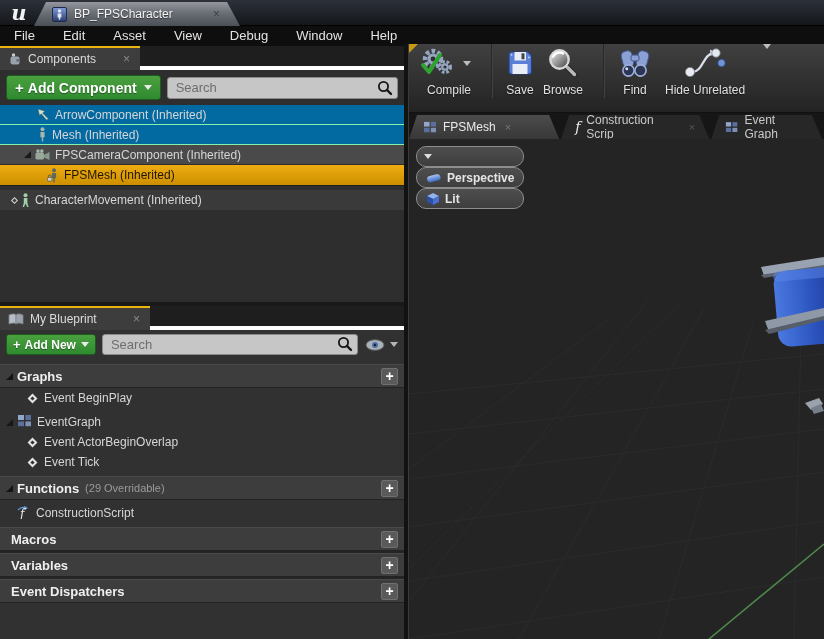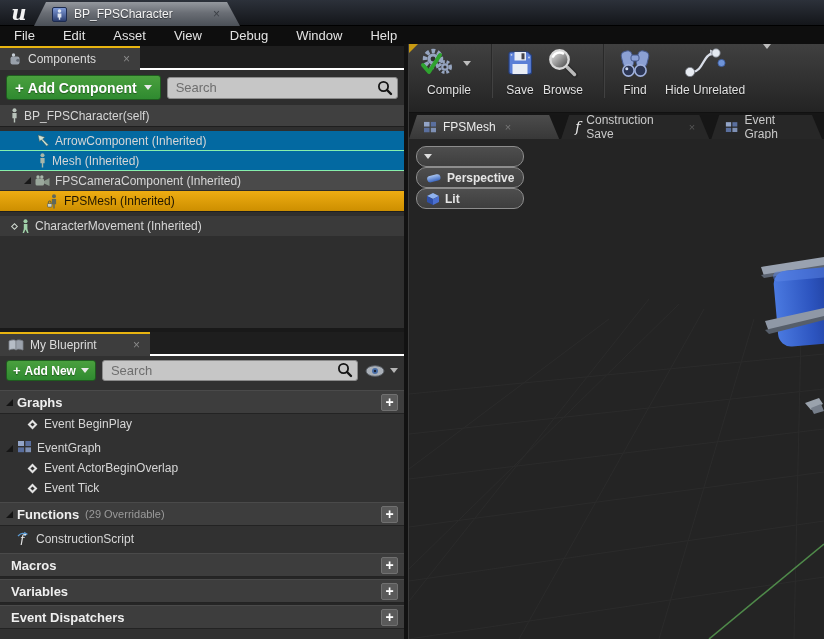--- a/index.html
+++ b/index.html
@@ -28,21 +28,21 @@
   .menubar { position:absolute; left:0; top:26px; width:824px; height:20px;
     background:#0e0e0e; display:flex; align-items:center; padding-left:0; }
   .menu-item { color:#e3e3e3; font-size:13px; padding:0 14px; height:20px; line-height:20px; cursor:default; }
 
   
   .left-col { position:absolute; left:0; top:46px; width:404px; height:593px; background:#2e2e2e; }
   .v-gap { position:absolute; left:404px; top:44px; width:5px; height:595px; background:#121212; border-right:1px solid #3a3a3a; }
   .right-col { position:absolute; left:409px; top:44px; width:415px; height:595px; background:#242424; }
 
   
-  .ptabbar { height:24px; background:#1e1e1e; display:flex; border-bottom:2px solid #ffffff; }
+  .ptabbar { height:24px; background:#1e1e1e; display:flex; border-bottom:4px solid #ffffff; }
   .ptab { height:24px; background:#3d3d3d; border-top:2px solid #e8b410;
     display:flex; align-items:center; padding:0 10px 0 8px; min-width:140px; }
   .ptab .ptab-icon { margin-right:6px; display:flex; }
   .ptab .ptab-label { font-size:12px; color:#dcdcdc; flex:1; }
   .ptab .tab-close { color:#8a8a8a; font-size:12px; margin-left:10px; }
 
   
   .ptoolbar { display:flex; align-items:center; padding:5px 6px 5px 6px; background:#2e2e2e; }
   .green-btn { background:linear-gradient(#4aa03e,#2f8a30); border:1px solid #1f5c1f; border-radius:3px;
     color:#fff; font-weight:bold; display:flex; align-items:center; padding:0 8px; cursor:pointer;
@@ -170,29 +170,20 @@
         <span class="mag">
           <svg width="16" height="16" viewBox="0 0 16 16">
               <circle cx="6.5" cy="6.5" r="4.6" fill="none" stroke="#151515" stroke-width="1.8"></circle>
               <path d="M10 10 L14 14" stroke="#151515" stroke-width="2.4" stroke-linecap="round"></path>
             </svg>
         </span>
       </div>
     </div>
 
     <div class="tree">
-      <div class="trow row-self">
-        <span class="ticon">
-          <svg width="9" height="15" viewBox="0 0 9 15">
-              <circle cx="4.5" cy="2.2" r="2" fill="#b9c3bb"></circle>
-              <path d="M2.4 5 h4.2 v5.2 H5.2 v4.2 H3.8 V10.2 H2.4 Z" fill="#b9c3bb"></path>
-            </svg>
-        </span>
-        <span>BP_FPSCharacter(self)</span>
-      </div>
 
 
       <div class="trow row-mid" style="padding-left:37px;">
         <span class="ticon">
           <svg width="13" height="13" viewBox="0 0 13 13">
               <path d="M1 1 L8 3.2 L5.6 5 L11.5 11 L9.5 12 L4.2 5.8 L2.6 7.8 Z" fill="#cfe3d6" stroke="#46564c" stroke-width="0.5"></path>
             </svg>
         </span>
         <span>ArrowComponent (Inherited)</span>
       </div>
@@ -456,21 +447,21 @@
             <rect x="1" y="1" width="6" height="5" fill="#93a5c8"></rect>
             <rect x="8.4" y="1" width="5.6" height="5" fill="#5a6f9e"></rect>
             <rect x="1" y="7.4" width="6" height="4.8" fill="#5a6f9e"></rect>
             <rect x="8.4" y="7.4" width="5.6" height="4.8" fill="#7e90b4"></rect>
           </svg>
         <span class="etab-label">FPSMesh</span>
         <span class="tab-close">×</span>
       </div>
       <div class="etab" style="width:150px;">
         <span class="f-glyph">f</span>
-        <span class="etab-label">Construction Save</span>
+        <span class="etab-label">Construction Scrip</span>
         <span class="tab-close" style="color:#555;">×</span>
       </div>
       <div class="etab" style="width:112px;">
         <svg width="14" height="12" viewBox="0 0 15 13">
             <rect x="1" y="1" width="6" height="5" fill="#93a5c8"></rect>
             <rect x="8.4" y="1" width="5.6" height="5" fill="#5a6f9e"></rect>
             <rect x="1" y="7.4" width="6" height="4.8" fill="#5a6f9e"></rect>
             <rect x="8.4" y="7.4" width="5.6" height="4.8" fill="#7e90b4"></rect>
           </svg>
         <span class="etab-label">Event Graph</span>

